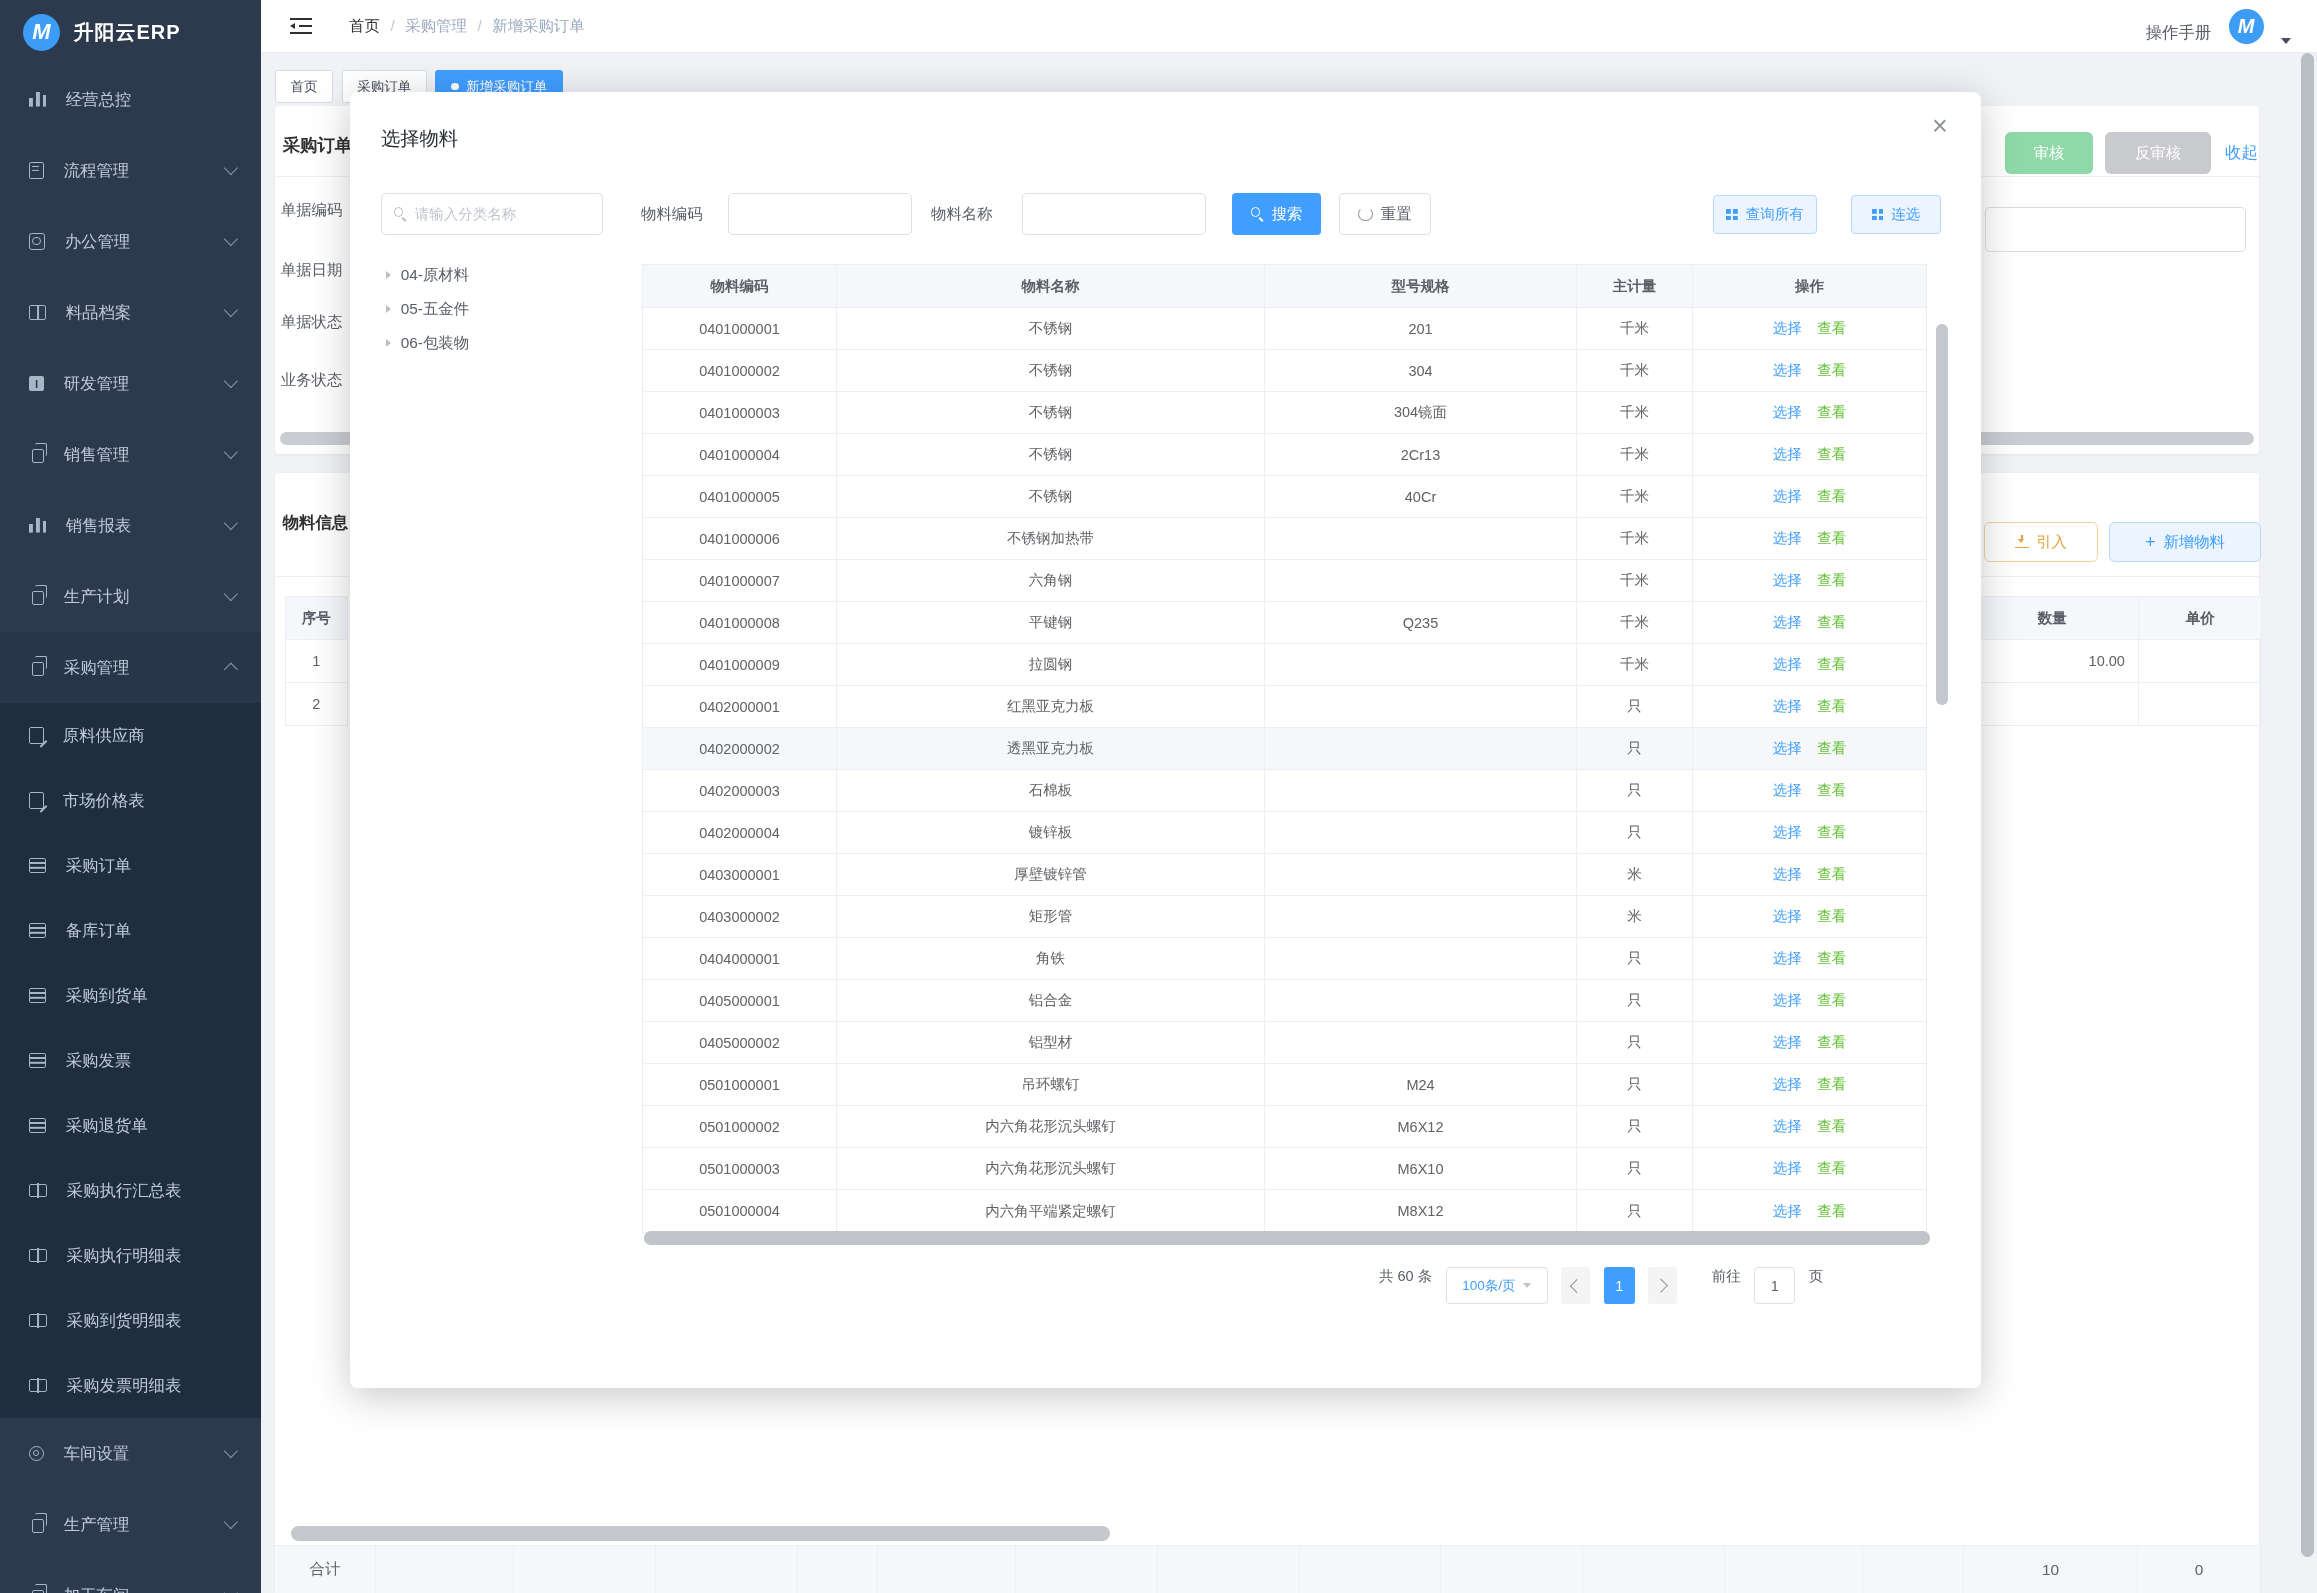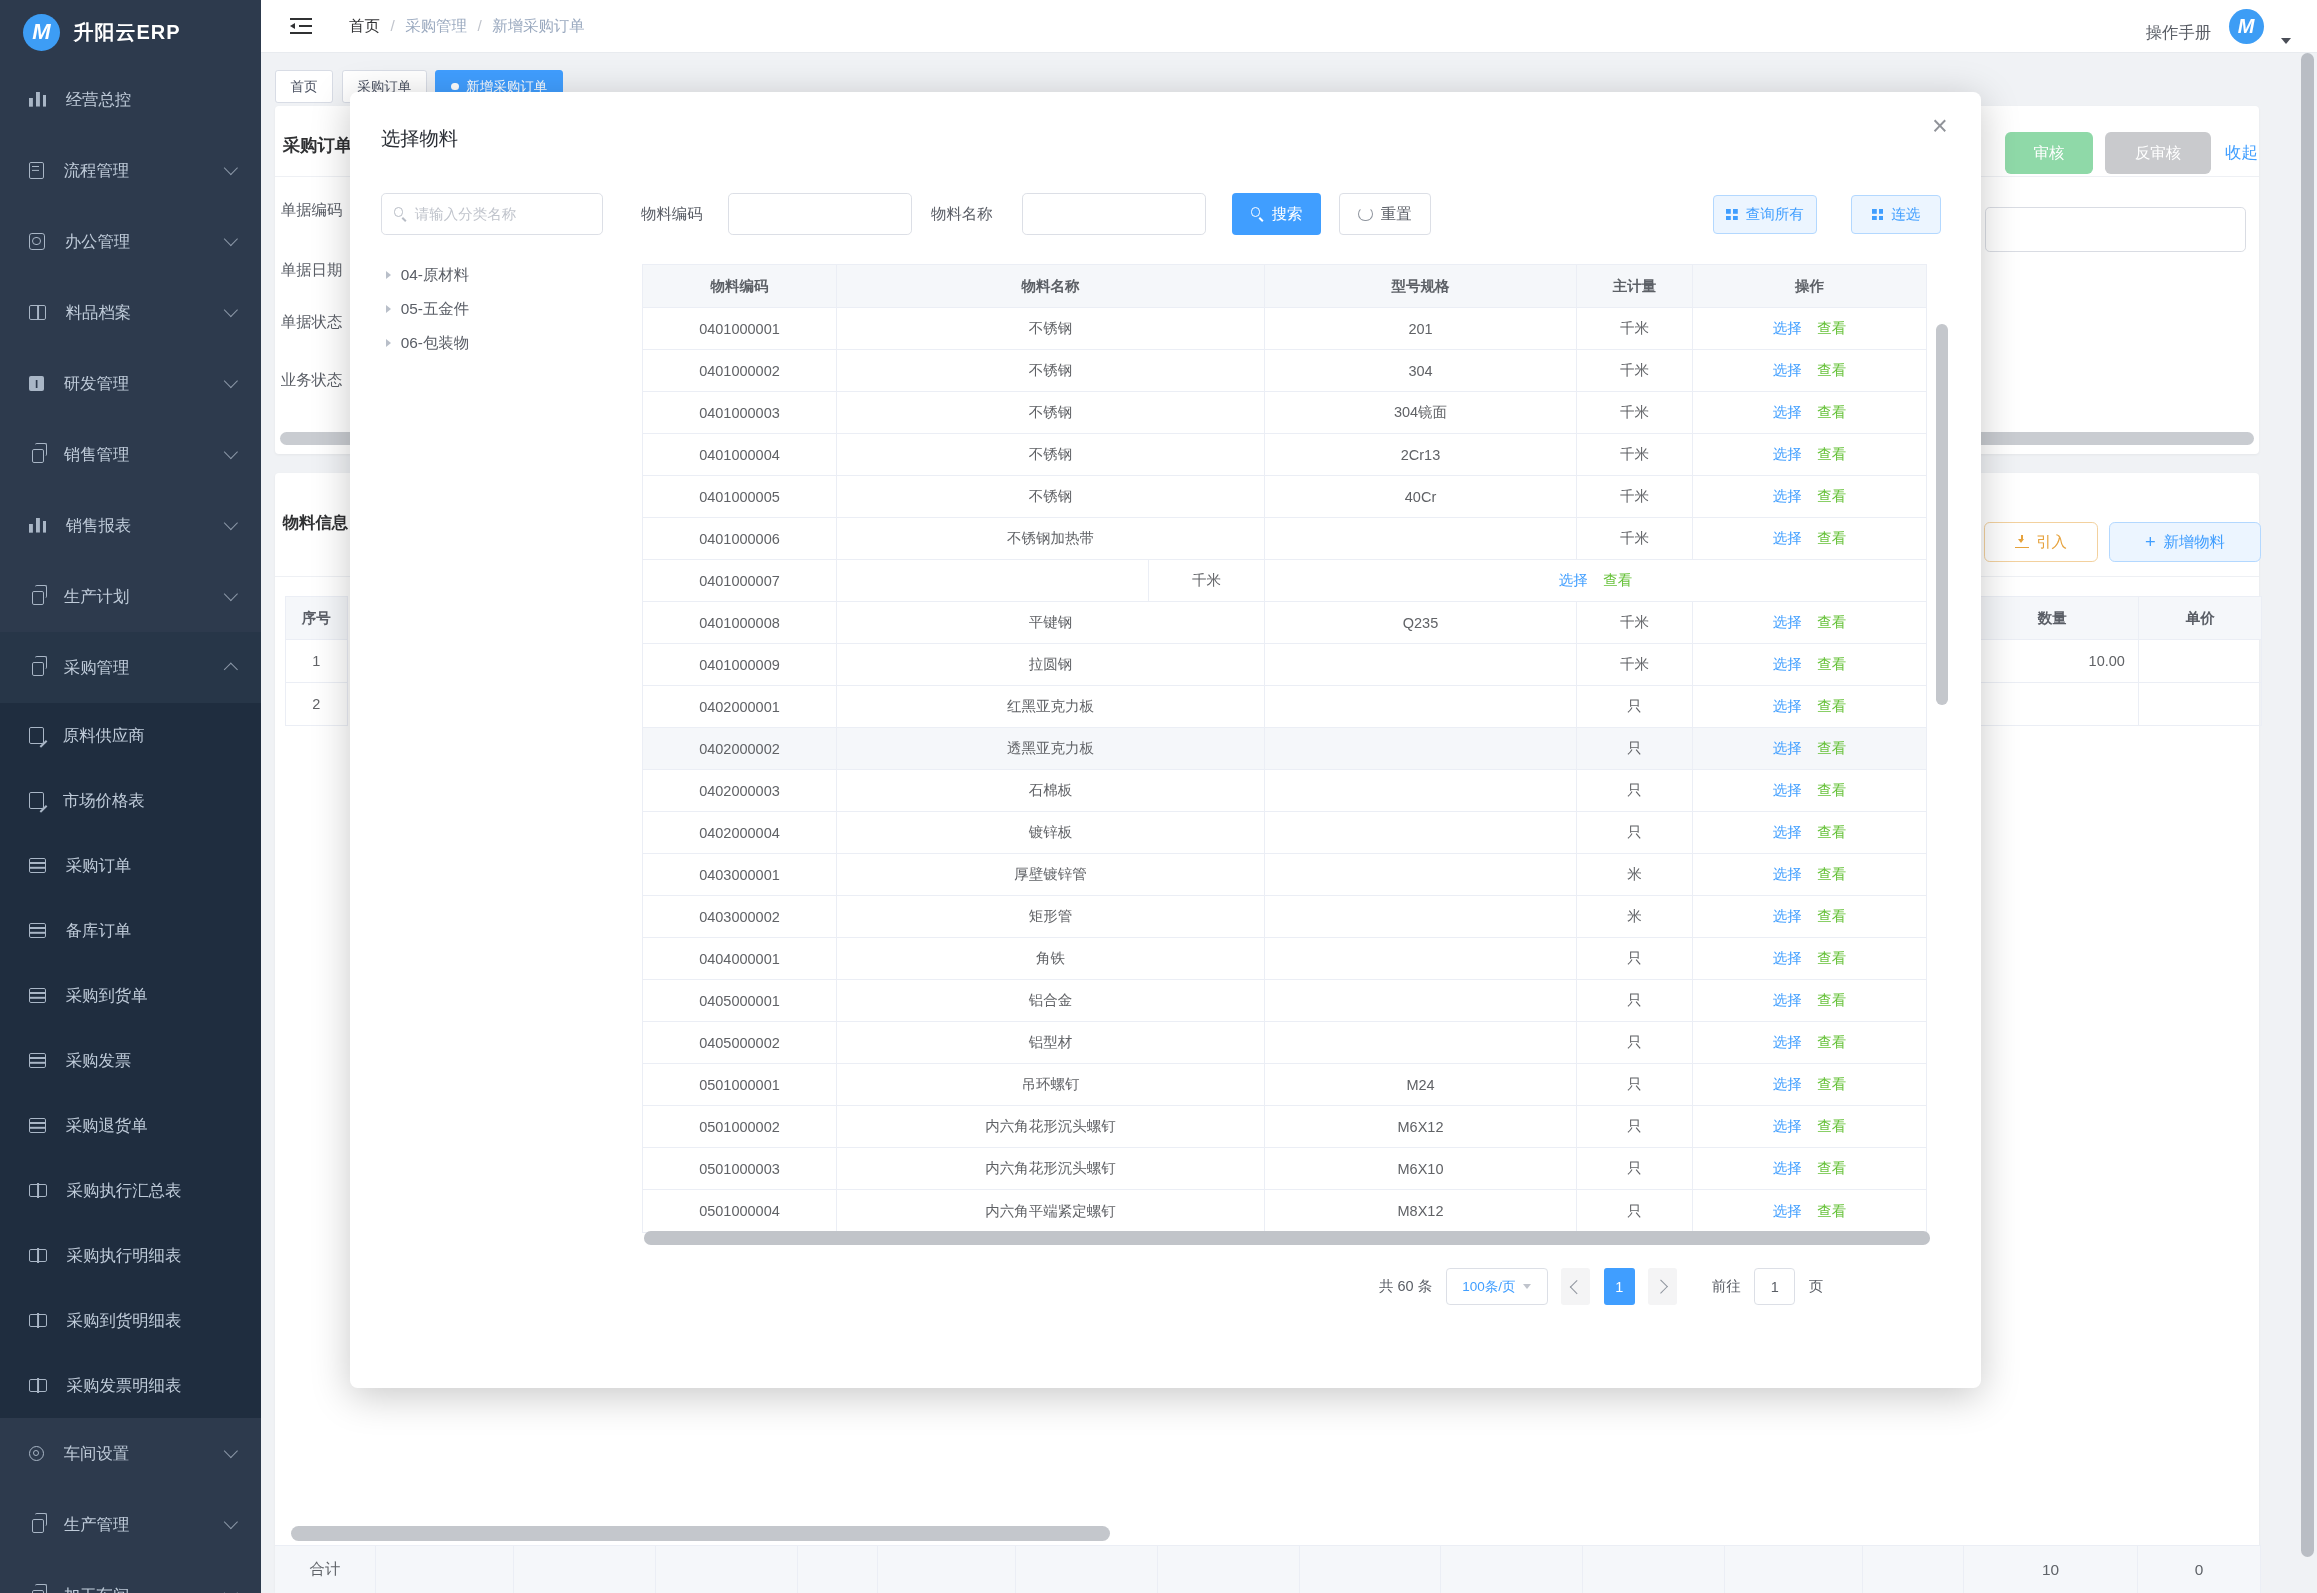--- a/index.html
+++ b/index.html
@@ -142,21 +142,21 @@
   .mt-cell{display:flex;align-items:center;justify-content:center;border-right:1px solid #ebeef5;font-size:14.5px;
            color:#606266;box-sizing:border-box;overflow:hidden;white-space:nowrap;}
   .mt-cell:last-child{border-right:none;}
   .c0{width:194px;} .c1{width:428px;} .c2{width:312px;} .c3{width:116px;text-align:center;} .c4{flex:1;}
   .row-hl{background:#f5f7fa;}
   .link-select{color:#409eff;margin-right:15.4px;cursor:pointer;}
   .link-view{color:#67c23a;cursor:pointer;}
   .m-vscroll{position:absolute;left:1586px;top:232px;width:11.6px;height:381px;border-radius:5.8px;background:#c4c7cc;cursor:pointer;}
   .m-hscroll{position:absolute;left:294px;top:1139px;width:1286px;height:13.5px;border-radius:6.8px;background:#c1c4c9;cursor:pointer;}
 
-  .pager{position:absolute;left:1029px;top:1175px;height:39px;display:flex;align-items:center;gap:13.5px;font-size:14.5px;color:#5a5e66;}
+  .pager{position:absolute;left:1029px;top:1175px;height:39px;display:flex;gap:13.5px;font-size:14.5px;color:#5a5e66;}
   .pg-size{width:102px;height:37px;border:1px solid #dcdfe6;border-radius:3.9px;display:flex;align-items:center;justify-content:center;
            gap:7.7px;color:#409eff;font-size:13.5px;cursor:pointer;box-sizing:border-box;}
   .sel-caret{width:0;height:0;border-left:4.8px solid transparent;border-right:4.8px solid transparent;border-top:5.8px solid #c0c4cc;}
   .pg-btn{width:29px;height:37px;background:#f4f4f5;border:none;border-radius:2.9px;display:flex;align-items:center;justify-content:center;cursor:pointer;}
   .chev{width:8.7px;height:8.7px;}
   .chev-l{border-left:1.9px solid #8f959e;border-bottom:1.9px solid #8f959e;transform:rotate(45deg);margin-left:2.9px;}
   .chev-r{border-left:1.9px solid #8f959e;border-bottom:1.9px solid #8f959e;transform:rotate(225deg);margin-right:2.9px;}
   .pg-cur{width:31px;height:37px;background:#409eff;color:#fff;border-radius:2.9px;display:flex;align-items:center;justify-content:center;font-size:14.5px;cursor:pointer;}
   .pg-goto-label{margin-left:21px;}
   .pg-goto{width:41px;height:37px;border:1px solid #dcdfe6;border-radius:3.9px;text-align:center;font-size:14.5px;color:#5a5e66;box-sizing:border-box;}
@@ -492,20 +492,21 @@
           <div class="mt-cell c1">不锈钢加热带</div>
           <div class="mt-cell c2"></div>
           <div class="mt-cell c3">千米</div>
           <div class="mt-cell c4">
             <span class="link-select">选择</span>
             <span class="link-view">查看</span>
           </div>
         </div>
         <div class="mt-row">
           <div class="mt-cell c0">0401000007</div>
+          <div class="mt-cell c1">六角钢</div>
           <div class="mt-cell c2"></div>
           <div class="mt-cell c3">千米</div>
           <div class="mt-cell c4">
             <span class="link-select">选择</span>
             <span class="link-view">查看</span>
           </div>
         </div>
         <div class="mt-row">
           <div class="mt-cell c0">0401000008</div>
           <div class="mt-cell c1">平键钢</div>

